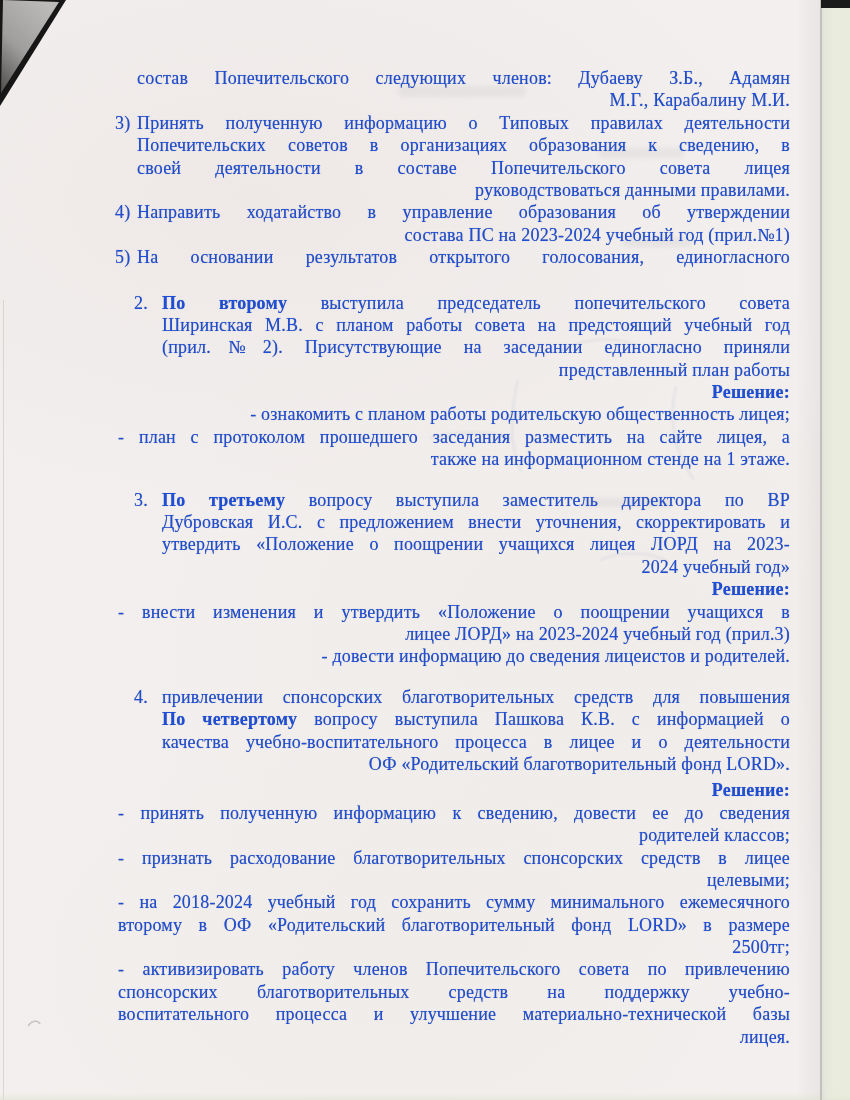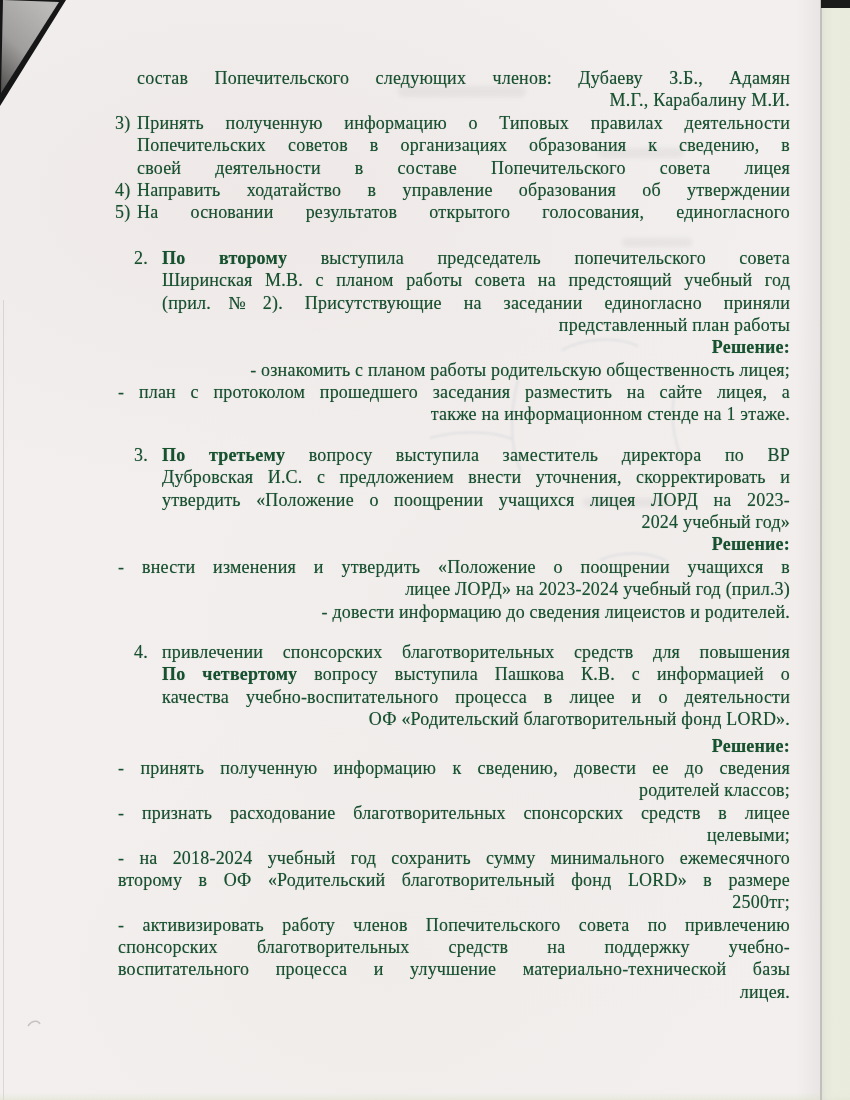--- a/index.html
+++ b/index.html
@@ -34,21 +34,21 @@
   }
   .bottom-tint{
     position:absolute;left:0;bottom:0;width:850px;height:7px;
     background:linear-gradient(180deg,rgba(220,224,200,0),rgba(219,224,198,.45));z-index:3;
   }
   .fold{position:absolute;top:0;left:0;z-index:6;}
   .artifacts{position:absolute;top:0;left:0;z-index:1;pointer-events:none;}
   
   .doc{
     position:absolute;top:67px;left:0;width:850px;z-index:2;
-    font-size:18px;color:#14532d;letter-spacing:.2px;
+    font-size:18px;color:#1d4ed8;letter-spacing:.2px;
     text-shadow:0 0 .7px rgba(56,54,62,.5);
   }
   .blk{position:relative;}
   .line{height:22.4px;line-height:22.4px;}
   .jl{text-align:justify;text-align-last:justify;}
   .ll{text-align:right;white-space:nowrap;}
   .sub{margin-left:137px;width:653px;}
   .main{margin-left:162px;width:628px;}
   .resh{margin-left:130px;width:660px;}
   .resh4{margin-left:126px;width:664px;}
@@ -107,24 +107,26 @@
 <div class="doc">
     <div class="blk sub">
       <div class="line jl">состав Попечительского следующих членов: Дубаеву З.Б., Адамян</div>
       <div class="line ll">М.Г., Карабалину М.И.</div>
     </div>
     <div class="blk sub">
       <span class="marker">3)</span>
       <div class="line jl">Принять полученную информацию о Типовых правилах деятельности</div>
       <div class="line jl">Попечительских советов в организациях образования к сведению, в</div>
       <div class="line jl">своей деятельности в составе Попечительского совета лицея</div>
+      <div class="line ll">руководствоваться данными правилами.</div>
     </div>
     <div class="blk sub">
       <span class="marker">4)</span>
       <div class="line jl">Направить ходатайство в управление образования об утверждении</div>
+      <div class="line ll">состава ПС на 2023-2024 учебный год (прил.№1)</div>
     </div>
     <div class="blk sub">
       <span class="marker">5)</span>
       <div class="line jl">На основании результатов открытого голосования, единогласного</div>
     </div>
     <div class="blk main" style="margin-top: 23px;">
       <span class="marker">2.</span>
       <div class="line jl"><b>По второму</b> выступила председатель попечительского совета</div>
       <div class="line jl">Ширинская М.В. с планом работы совета на предстоящий учебный год</div>
       <div class="line jl">(прил.№2). Присутствующие на заседании единогласно приняли</div>

